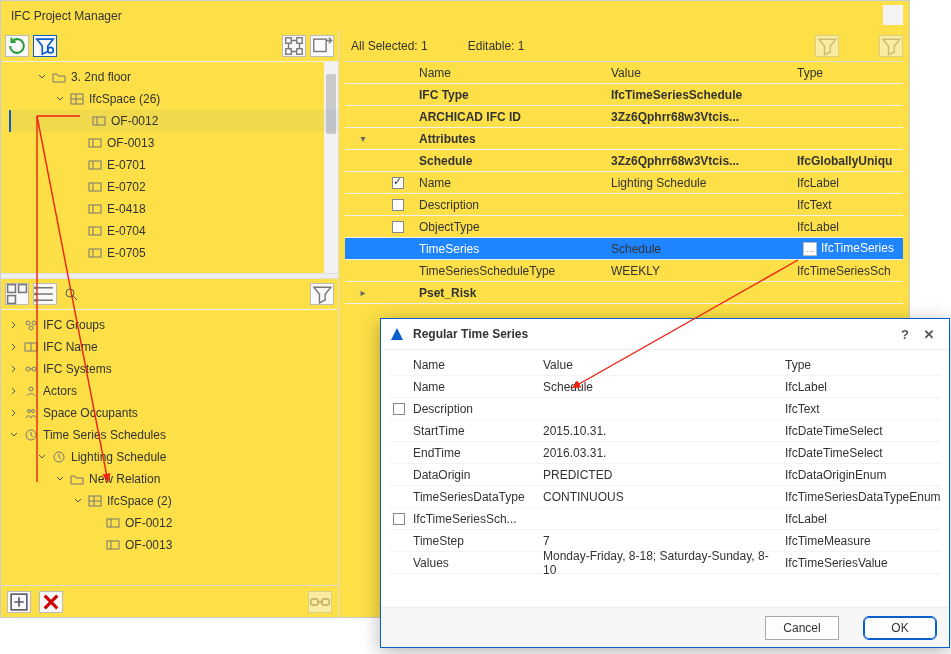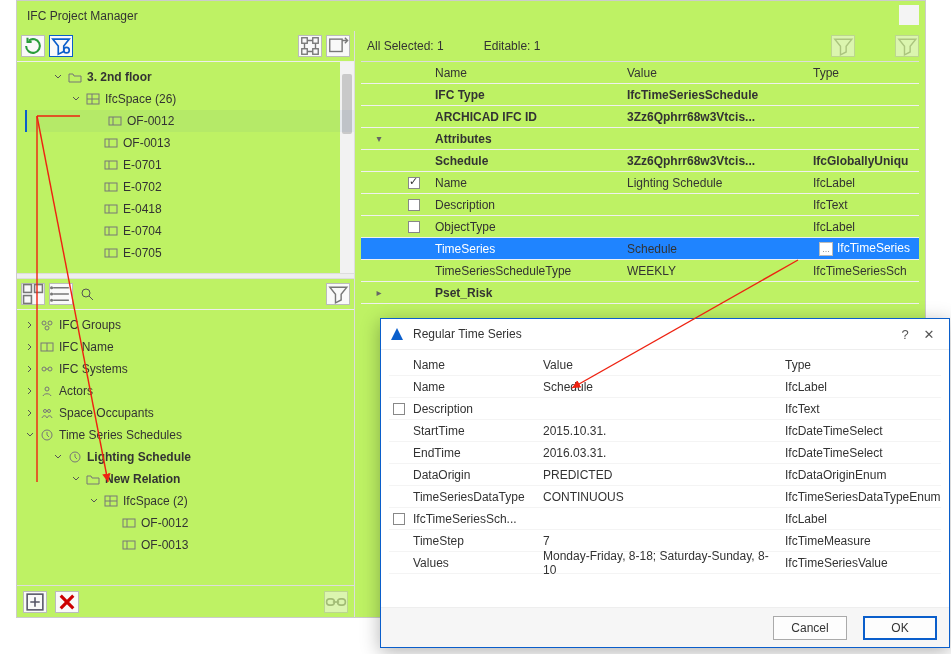--- a/index.html
+++ b/index.html
@@ -1,17 +1,17 @@
 <!DOCTYPE html>
 <html><head>
 <meta charset="utf-8">
 <style>
   * { box-sizing: border-box; margin: 0; padding: 0; font-family: "Segoe UI", Tahoma, Arial, sans-serif; font-size: 12px; color: #333; }
   body { background: #fff; width: 951px; height: 654px; position: relative; }
-  .window { position: absolute; left: 16px; top: 0; width: 910px; height: 618px; background: #bef264; border: 1px solid #ccc; }
+  .window { position: absolute; left: 0; top: 0; width: 910px; height: 618px; background: #fde047; border: 1px solid #ccc; }
   .title-bar { height: 30px; line-height: 30px; padding-left: 10px; color: #555; }
   .close-box { position: absolute; top: 4px; right: 6px; width: 20px; height: 20px; background: #f4f4f4; }
   .main { display: flex; height: 586px; }
   .left-pane { width: 338px; border-right: 1px solid #ddd; display: flex; flex-direction: column; }
   .right-pane { flex: 1; display: flex; flex-direction: column; padding-left: 6px; padding-right: 6px; }
   .toolbar { height: 30px; display: flex; align-items: center; padding: 0 4px; gap: 4px; }
   .tbtn { width: 24px; height: 22px; border: 1px solid #bbb; background: #f9f9f9; display: flex; align-items: center; justify-content: center; }
   .tbtn.green svg circle, .tbtn.green svg path { stroke: #2a9d3a; }
   .tbtn.sel { border-color: #0a5ecb; }
   .flex-spacer { flex: 1; }
@@ -23,21 +23,21 @@
   .tree .row.sel .hit::before { content:""; position:absolute; left:0; top:0; bottom:0; width:2px; background:#0a5ecb; }
   .tree .indent-1 { padding-left: 28px; }
   .tree .indent-2 { padding-left: 46px; }
   .tree .indent-3 { padding-left: 64px; }
   .tree .indent-4 { padding-left: 82px; }
   .chev { width: 10px; display: inline-flex; justify-content:center; }
   .chev svg { width: 8px; height: 8px; }
   .treeicon { width: 16px; height: 14px; display:inline-flex; align-items:center; justify-content:center; }
   .treeicon svg { width: 14px; height: 14px; }
   .lbl { white-space: nowrap; }
-  .lbl.bold { font-weight: 700; }
+  .lbl.bold { font-weight: 400; }
   .left-split { height: 6px; background: #eee; border-top:1px solid #ddd; border-bottom:1px solid #ddd; }
   .left-toolbar2 { height: 30px; display:flex; align-items:center; padding:0 4px; gap:4px; }
   .search-ico { width:20px; display:inline-flex; justify-content:center; }
   .bottom-toolbar { height: 32px; border-top: 1px solid #ddd; display:flex; align-items:center; padding:0 6px; gap:8px; }
   .bottom-toolbar .tbtn.del { color:#c00; font-weight:700; }
   
   .right-head { height: 30px; display:flex; align-items:center; gap:40px; padding-left:6px; }
   .grid { border-top:1px solid #ddd; }
   .grid .grow { display:flex; align-items:center; height:22px; border-bottom:1px solid #f0f0f0; position:relative; }
   .grid .grow .c0 { width:36px; display:flex; justify-content:center; }
@@ -49,33 +49,33 @@
   .grid .gray { color:#888;font-weight:bold; }
   .grid .grow.sect .c2 { font-weight:600; }
   .grid .grow.hl { background:#1f84ff; }
   .grid .grow.hl .c2, .grid .grow.hl .c3, .grid .grow.hl .c4 { color:#fff; }
   .dotbtn { display:inline-flex; width:14px; height:14px; border:1px solid #bbb; background:#fff; align-items:center; justify-content:center; font-size:8px; color:#555; margin-left:6px; }
   .chk { width:12px; height:12px; border:1px solid #888; display:inline-block; position:relative; background:#fff; }
   .chk.on::after { content:"✓"; position:absolute; left:0; top:-3px; font-size:11px; color:#333; }
   .expander { font-size:10px; color:#666; }
   
   .dialog { position:absolute; left:380px; top:318px; width:570px; height:330px; background:#fff; border:1px solid #0a5ecb; box-shadow:0 4px 18px rgba(0,0,0,0.3); }
-  .dialog .titlebar { height:30px; display:flex; align-items:center; padding:11px 8px; }
+  .dialog .titlebar { height:30px; display:flex; align-items:center; padding:11px 8px;font-weight:bold; }
   .dialog .titlebar .logo { width:16px; height:16px; margin-right:8px; }
   .dialog .titlebar .ttxt { flex:1; color:#333; }
   .dialog .titlebar .winbtn { width:24px; display:flex; justify-content:center; font-size:13px; color:#555; }
   .dialog .dgrid { padding:4px 8px; border-top:1px solid #eee; }
   .dialog .dgrid .drow { display:flex; align-items:center; height:22px; border-bottom:1px solid #f4f4f4; }
   .dialog .dgrid .drow .d0 { width:20px; display:flex; justify-content:center; }
   .dialog .dgrid .drow .d1 { width:130px; padding-left:4px; }
   .dialog .dgrid .drow .d2 { flex:1; padding-left:4px; }
   .dialog .dgrid .drow .d3 { width:160px; padding-left:4px; }
-  .dialog .btnbar { position:absolute; left:0; right:0; bottom:0; height:40px; display:flex; justify-content:flex-end; align-items:center; padding:10px 12px; gap:16px; border-top:1px solid #eee; background:#f6f6f6;margin-top:13px; }
+  .dialog .btnbar { position:absolute; left:0; right:0; bottom:0; height:40px; display:flex; justify-content:flex-end; align-items:center; padding:10px 12px; gap:24px; border-top:1px solid #eee; background:#f6f6f6;margin-top:13px; }
   .pbtn { min-width:74px; height:24px; border:1px solid #aaa; background:#fdfdfd; display:flex; align-items:center; justify-content:center; }
-  .pbtn.primary { border-color:#0a5ecb; box-shadow: inset 0 0 0 1px #0a5ecb; }
+  .pbtn.primary { border-color:#0a5ecb; box-shadow: inset 0 0 0 1px #0a5ecb; border-radius: 6px; }
   
   .arrows { position:absolute; left:0; top:0; width:951px; height:654px; pointer-events:none; }
   
   .vscroll { position:absolute; right:0; top:0; bottom:0; width:14px; background:#f2f2f2; }
   .vscroll .thumb { position:absolute; left:2px; right:2px; top:12px; height:60px; background:#c9c9c9; border-radius:2px; }
 </style>
 </head>
 <body>
 
 <div class="window">

